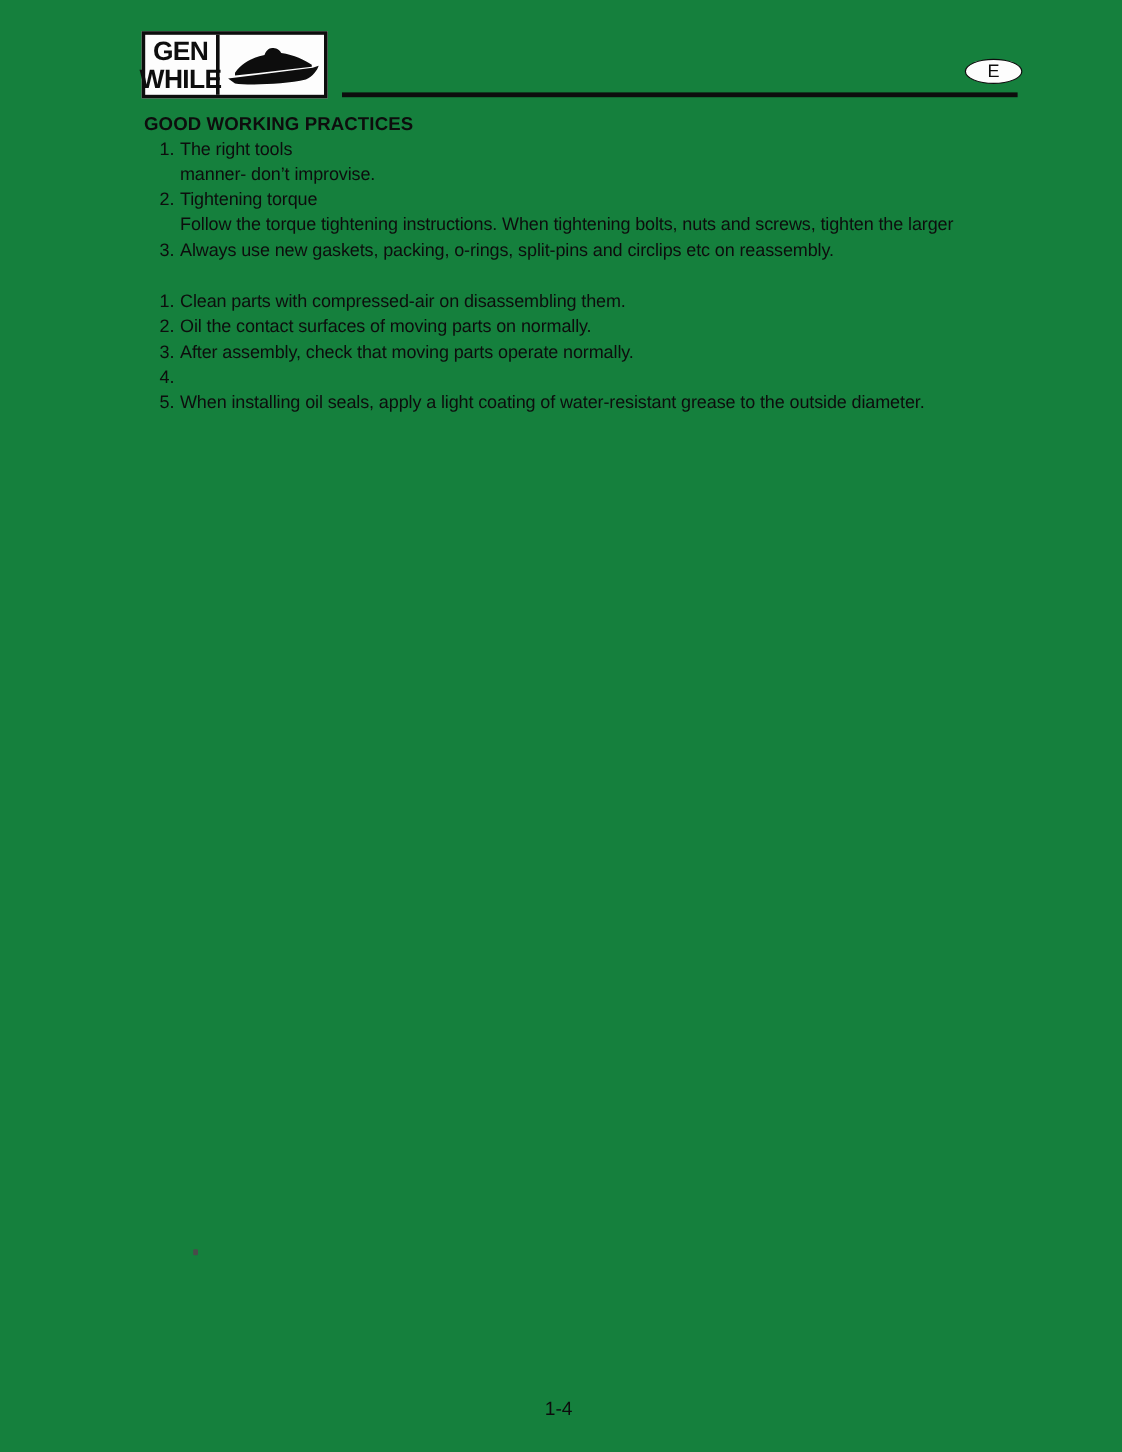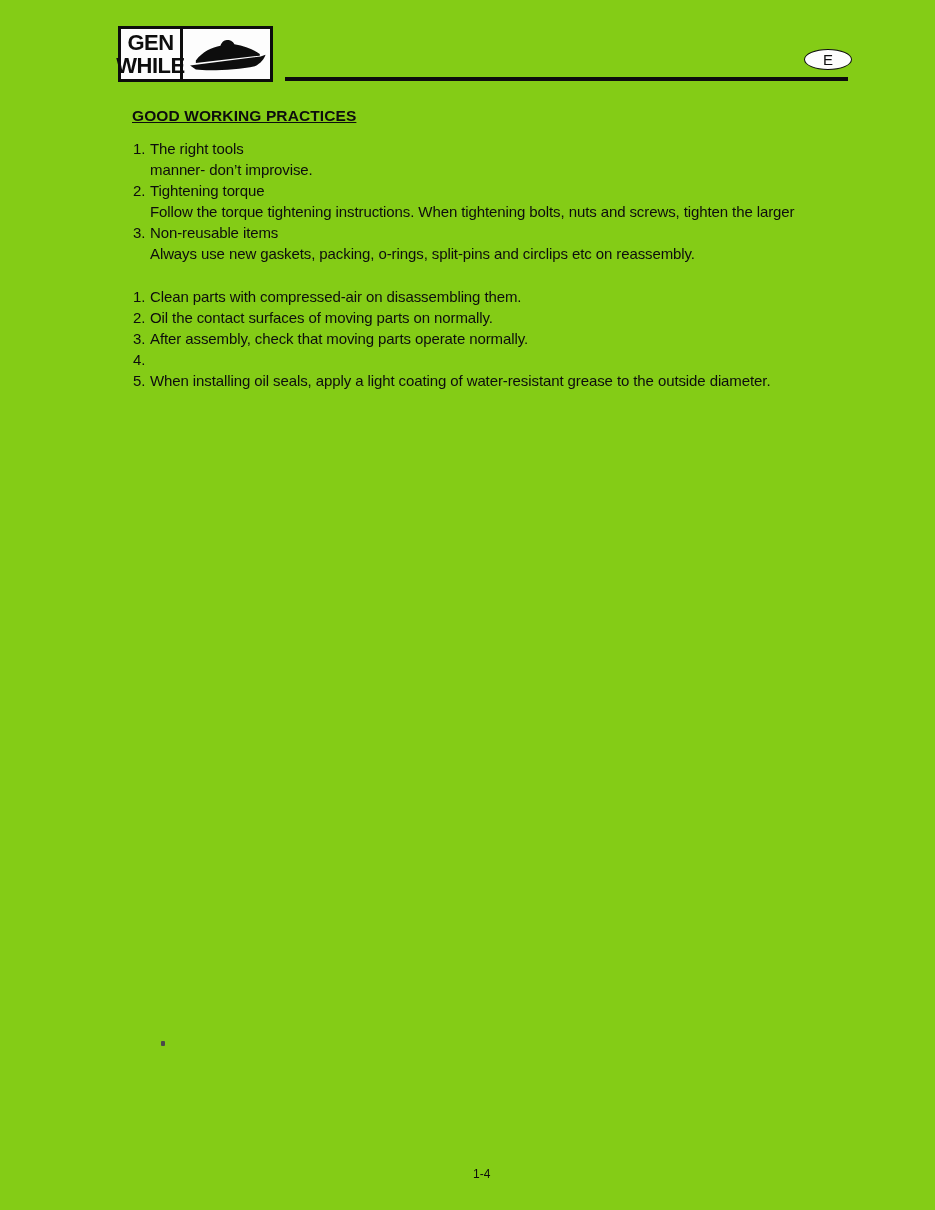--- a/index.html
+++ b/index.html
@@ -1,21 +1,21 @@
 <!DOCTYPE html>
 <html><head>
 <meta charset="utf-8">
 <style>
   * { box-sizing: border-box; }
   html, body { margin: 0; padding: 0; background: #ffffff; }
   .page {
     position: relative;
     width: 935px;
     height: 1210px;
-    background: #84cc16;
+    background: #15803d;
     font-family: "Liberation Sans", sans-serif;
     color: #0d0d0d;
     overflow: hidden;
   }
 
   
   .geninfo-box {
     position: absolute;
     left: 118px; top: 26px;
     width: 155px; height: 56px;
@@ -64,43 +64,42 @@
 
   
   .content {
     position: absolute;
     left: 120px; top: 93px;
     width: 740px;
   }
   .section { margin: 0; }
   .section + .section { margin-top: 22px; }
   .section-heading {
-    margin: 12px;
+    margin: 0;
     font-size: 15.5px; font-weight: bold;
     line-height: 21px;
     letter-spacing: 0.1px;
-    text-decoration: underline;
   }
   .li { display: flex; padding-left: 13px; }
   .num {
     flex: none; width: 17px;
     font-size: 15px; line-height: 21px;
   }
   .li-text { flex: 1; min-width: 0; }
   .line {
     font-size: 15px; line-height: 21px;
     letter-spacing: -0.1px;
     white-space: nowrap;
   }
 
   
   .page-footer {
     position: absolute;
-    left: 473px; top: 1164px;
-    font-size: 12px; line-height: 21px;
+    left: 454px; top: 1164px;
+    font-size: 16px; line-height: 21px;
   }
 
   
   .artifact-dot {
     position: absolute;
     left: 161px; top: 1041px;
     width: 4px; height: 5px;
     background: #4a4a4a;
     border-radius: 1px;
   }
@@ -146,21 +145,20 @@
         <span class="num">2.</span>
         <div class="li-text">
           <div class="line">Tightening torque</div>
           <div class="line">Follow the torque tightening instructions. When tightening bolts, nuts and screws, tighten the larger</div>
         </div>
       </div>
 
       <div class="li">
         <span class="num">3.</span>
         <div class="li-text">
-          <div class="line">Non-reusable items</div>
           <div class="line">Always use new gaskets, packing, o-rings, split-pins and circlips etc on reassembly.</div>
         </div>
       </div>
     </div>
 
     <div class="section">
 
       <div class="li">
         <span class="num">1.</span>
         <div class="li-text">

